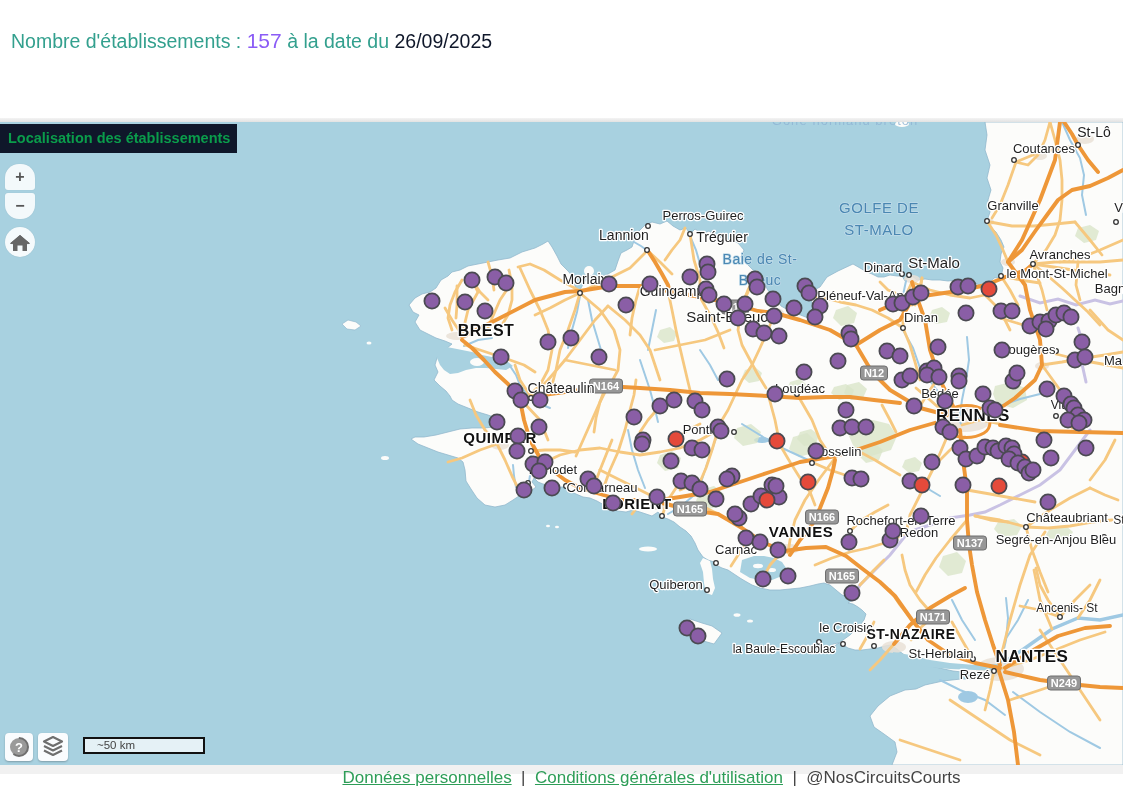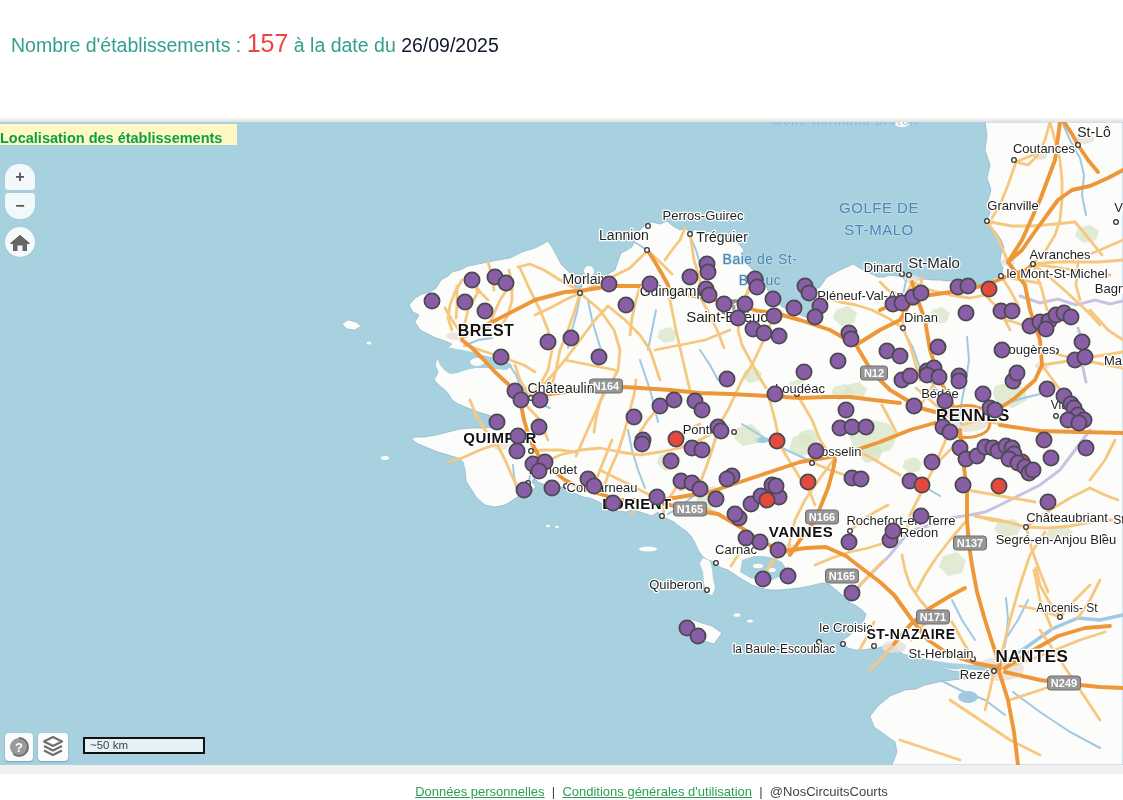--- a/index.html
+++ b/index.html
@@ -1,28 +1,28 @@
 <!DOCTYPE html>
 <html><head><meta charset="utf-8">
 <style>
 *{margin:0;padding:0;box-sizing:border-box}
 body{width:1123px;height:800px;font-family:"Liberation Sans",sans-serif;background:#fff;position:relative;overflow:hidden}
 .hdr{position:absolute;left:11px;top:29px;font-size:19.5px;color:#33a08e;white-space:nowrap}
-.hdr .num{font-size:25px;color:#ef4444}
+.hdr .num{font-size:21px;color:#8b5cf6}
 .hdr .date{color:#0f172a}
 .mapborder{position:absolute;left:0;top:118px;width:1123px;height:4px;background:linear-gradient(#f4f4f4,#e2e2e2)}
 .mapbottom{position:absolute;left:0;top:765px;width:1123px;height:9px;background:#f1f1f1}
-.chip{position:absolute;left:0;top:124px;width:237px;height:21px;background:#fef9c3;color:#0a9d4b;font-weight:bold;font-size:14.5px;line-height:29px;}
+.chip{position:absolute;left:0;top:124px;width:237px;height:29px;background:#0f172a;color:#0a9d4b;font-weight:bold;font-size:14.5px;line-height:29px;padding-left:8px}
 .zb{position:absolute;left:5px;width:30px;height:26px;background:rgba(255,255,255,0.86);box-shadow:0 0 1px rgba(0,0,0,.15);text-align:center;color:#555;font-weight:bold;font-size:16px;line-height:25px}
 .zbp{border-radius:14px 14px 3px 3px;top:164px}
 .zbm{border-radius:3px 3px 14px 14px;top:193px}
 .home{position:absolute;left:5px;top:227px;width:30px;height:30px;background:rgba(255,255,255,0.88);border-radius:50%;box-shadow:0 0 1px rgba(0,0,0,.15)}
 .bbtn{position:absolute;background:#fafcfe;border-radius:4px;box-shadow:0 1px 2px rgba(0,0,0,.25)}
-.scale{position:absolute;left:83px;top:737px;width:122px;height:17px;background:rgba(255,255,255,.7);border:2px solid #111;font-size:11.5px;color:#444;line-height:13px;padding-left:5px}
-.footer{position:absolute;left:180px;top:784px;width:943px;text-align:center;font-size:13px;color:#444}
+.scale{position:absolute;left:83px;top:737px;width:122px;height:17px;background:rgba(255,255,255,.7);border:2px solid #111;font-size:11.5px;color:#444;line-height:13px;padding-left:12px}
+.footer{position:absolute;left:180px;top:768px;width:943px;text-align:center;font-size:17px;color:#444}
 .footer a{color:#2d9d57;text-decoration:underline}
 </style></head>
 <body>
 <div class="hdr">Nombre d'établissements : <span class="num">157</span> à la date du <span class="date">26/09/2025</span></div>
 <div class="mapborder"></div>
 <svg id="map" width="1123" height="643" viewBox="0 122 1123 643" style="position:absolute;left:0;top:122px">
 <rect x="0" y="122" width="1123" height="643" fill="#a8d1e0"></rect>
 <path d="M985,122 L987,135 L985,150 L990,165 L987,178 L991,190 L988,200 L990,212 L987,221 L990,226 L996,232 L1001,240 L1004,247 L1001,254 L1000,262 L1003,268 L1001,277 L994,278 L987,286 L980,285 L968,281 L957,280 L948,281 L940,280 L932,280 L925,279 L917,280 L912,276 L908,277 L905,281 L902,276 L897,276 L890,275 L884,277 L878,277 L872,274 L867,272 L860,268 L853,264 L838,271 L827,277 L820,287 L814,290 L809,295 L814,308 L818,324 L808,318 L798,314 L788,310 L781,306 L777,300 L771,295 L766,287 L762,278 L757,272 L753,270 L749,266 L745,262 L741,257 L744,250 L738,243 L731,240 L723,238 L716,236 L709,231 L702,234 L695,229 L690,234 L686,228 L680,230 L673,226 L667,221 L660,224 L652,222 L645,225 L638,232 L634,241 L632,247 L627,250 L621,253 L618,261 L615,270 L608,274 L600,277 L592,278 L585,281 L581,288 L579,293 L575,286 L573,277 L568,271 L561,264 L557,256 L552,247 L548,241 L543,244 L535,248 L522,252 L510,258 L498,260 L488,262 L478,264 L468,266 L460,270 L452,272 L448,276 L441,280 L436,288 L430,292 L422,294 L415,298 L409,305 L413,312 L419,315 L415,322 L420,330 L428,334 L436,338 L445,341 L452,344 L446,349 L441,352 L437,358 L435,365 L438,372 L434,380 L440,386 L446,391 L450,396 L452,400 L458,404 L468,408 L478,412 L488,415 L496,418 L500,423 L494,427 L484,428 L472,428 L460,429 L448,432 L436,435 L424,437 L415,437 L411,439 L418,444 L428,448 L438,452 L448,455 L458,458 L463,462 L465,470 L466,481 L471,489 L477,498 L485,505 L495,507 L505,505 L513,500 L519,496 L526,493 L532,490 L536,487 L532,482 L534,478 L538,482 L543,484 L548,485 L554,486 L560,487 L566,487 L570,491 L576,494 L583,497 L590,498 L597,501 L604,505 L611,509 L618,511 L626,512 L633,510 L640,512 L646,514 L652,516 L658,512 L662,517 L668,519 L674,522 L680,527 L686,531 L691,536 L695,543 L698,550 L703,557 L708,560 L714,562 L716,565 L722,568 L728,570 L734,574 L740,578 L745,581 L752,585 L760,588 L770,590 L780,590 L790,589 L800,588 L810,586 L818,584 L824,583 L830,585 L836,590 L842,595 L848,597 L853,600 L848,603 L853,604 L858,607 L862,610 L866,614 L864,620 L860,625 L855,630 L850,635 L843,640 L836,645 L830,648 L833,644 L838,643 L843,645 L848,648 L855,650 L862,650 L870,649 L878,648 L885,646 L891,645 L897,649 L903,654 L910,658 L918,662 L926,665 L935,667 L944,669 L953,671 L962,672 L971,673 L980,673 L989,673 L997,671 L1003,669 L996,676 L988,677 L979,678 L970,679 L961,679 L952,680 L943,681 L934,683 L925,685 L916,689 L905,690 L890,696 L878,706 L870,716 L874,727 L884,734 L895,742 L897,752 L892,765 L1123,765 L1123,122 Z" fill="#fcfcfa" stroke="#8fb5cb" stroke-width="1" stroke-opacity="0.75"></path>
 <path d="M679,627 L690,619 L702,623 L712,626 L722,633 L714,644 L700,640 L688,636 Z" fill="#fcfcfa" stroke="#8fb5cb" stroke-width="1" stroke-opacity="0.75"></path>
 <ellipse cx="648" cy="549" rx="9" ry="2.5" fill="#fcfcfa"></ellipse>

